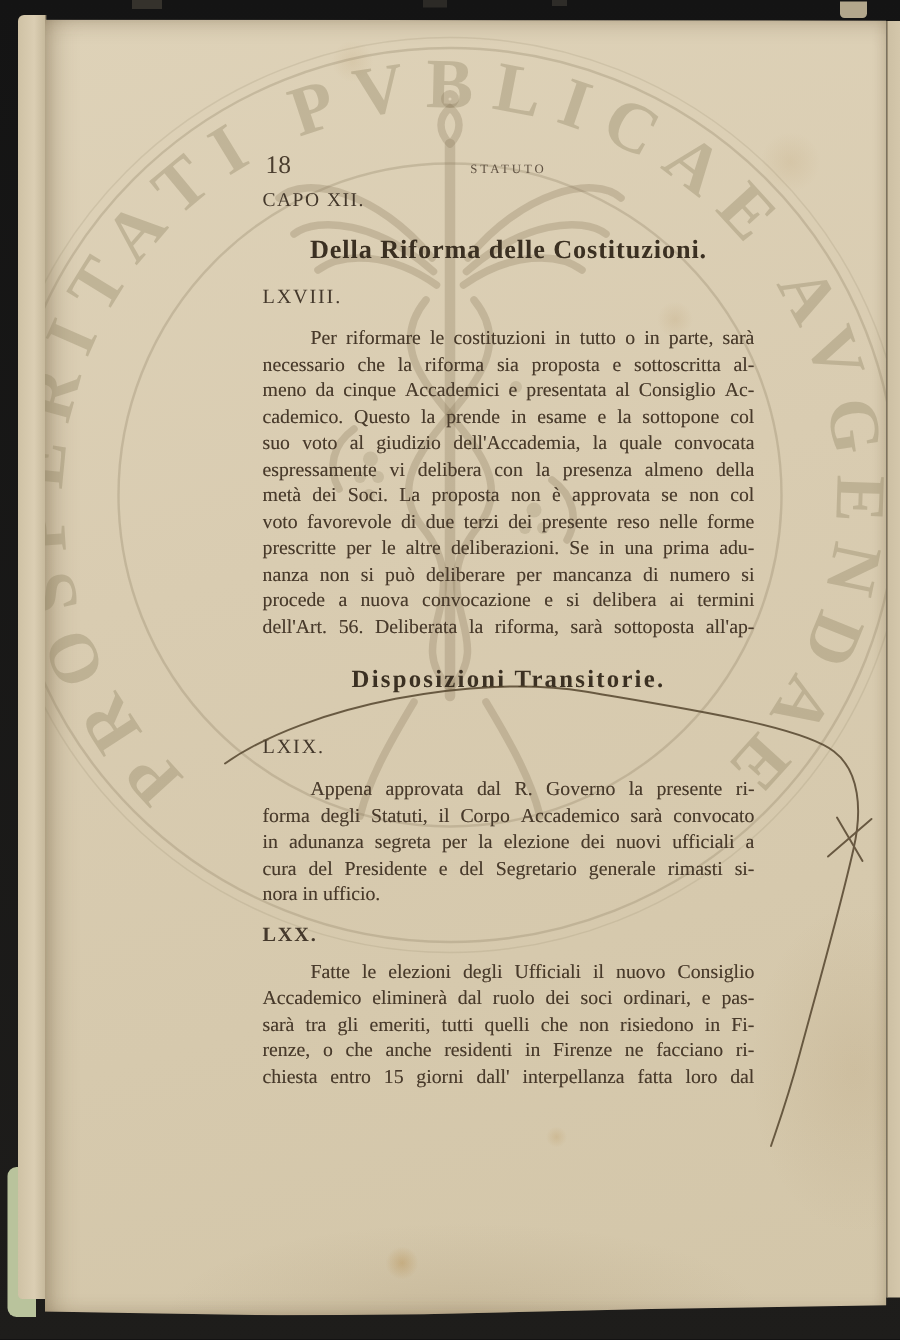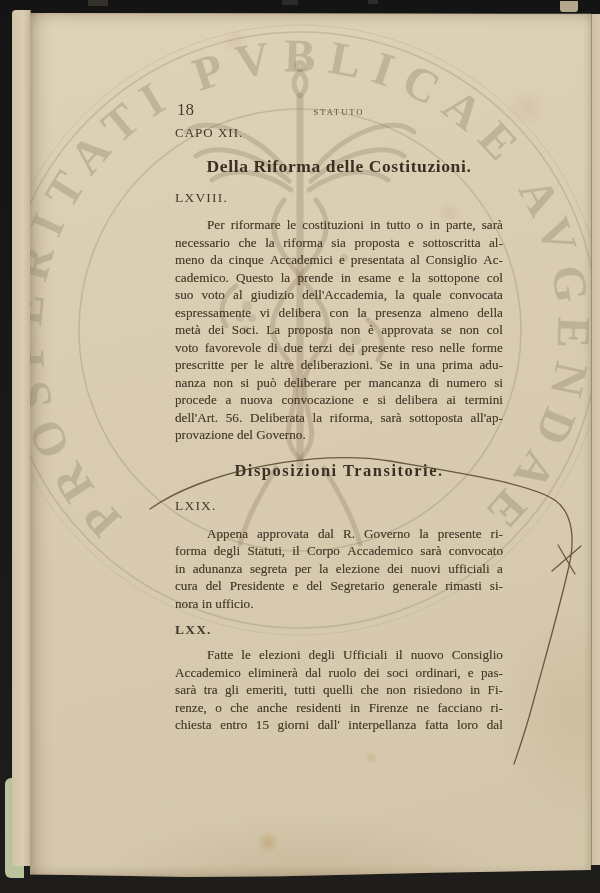--- a/index.html
+++ b/index.html
@@ -42,21 +42,21 @@
   
   .content{position:absolute;left:145px;top:87px;width:328px;z-index:2;color:#483a2b;}
   .header-row{display:grid;grid-template-columns:44px 1fr 44px;align-items:baseline;height:14px;}
   .pagenum{font-size:17px;padding-left:2px;color:#4b3e2f;}
   .running-header{text-align:center;font-size:8.5px;letter-spacing:2px;color:#5f5142;}
   .h-capo{margin-top:11px;text-align:left;font-size:13px;letter-spacing:1px;line-height:16px;color:#44382b;white-space:nowrap;}
   .h-title{margin-top:14px;text-align:center;font-size:17.5px;font-weight:bold;letter-spacing:.6px;line-height:22px;color:#3b3022;white-space:nowrap;}
   .h-roman{text-align:left;font-size:13.5px;letter-spacing:1.2px;line-height:17px;color:#45392c;}
   .mt-roman1{margin-top:12px;}
   .h-disp{margin-top:16px;text-align:center;font-size:16.5px;font-weight:bold;letter-spacing:1.5px;line-height:21px;color:#3b3022;white-space:nowrap;}
-  .mt-roman2{margin-top:16px;}
+  .mt-roman2{margin-top:26px;}
   .mt-roman3{margin-top:9px;font-weight:bold;}
   .para{margin-top:10px;font-size:13.2px;}
   .para.p2{margin-top:11px;}
   .para.p3{margin-top:8px;}
   .line,.line-j{height:17.5px;line-height:17.5px;overflow:hidden;text-shadow:0 0 .4px rgba(70,55,40,.45);}
   .line-j{display:flex;justify-content:space-between;}
   .indent{padding-left:32px;}
 </style>
 </head>
 <body>
@@ -252,21 +252,20 @@
           <div class="line-j">
             <span>dell'Art.</span>
             <span>56.</span>
             <span>Deliberata</span>
             <span>la</span>
             <span>riforma,</span>
             <span>sarà</span>
             <span>sottoposta</span>
             <span>all'ap-</span>
           </div>
-          <div class="line">provazione del Governo.</div>
         </div>
       <div class="h-disp">Disposizioni Transitorie.</div>
       <div class="h-roman mt-roman2">LXIX.</div>
       <div class="para p2">
           <div class="line-j indent">
             <span>Appena</span>
             <span>approvata</span>
             <span>dal</span>
             <span>R.</span>
             <span>Governo</span>

